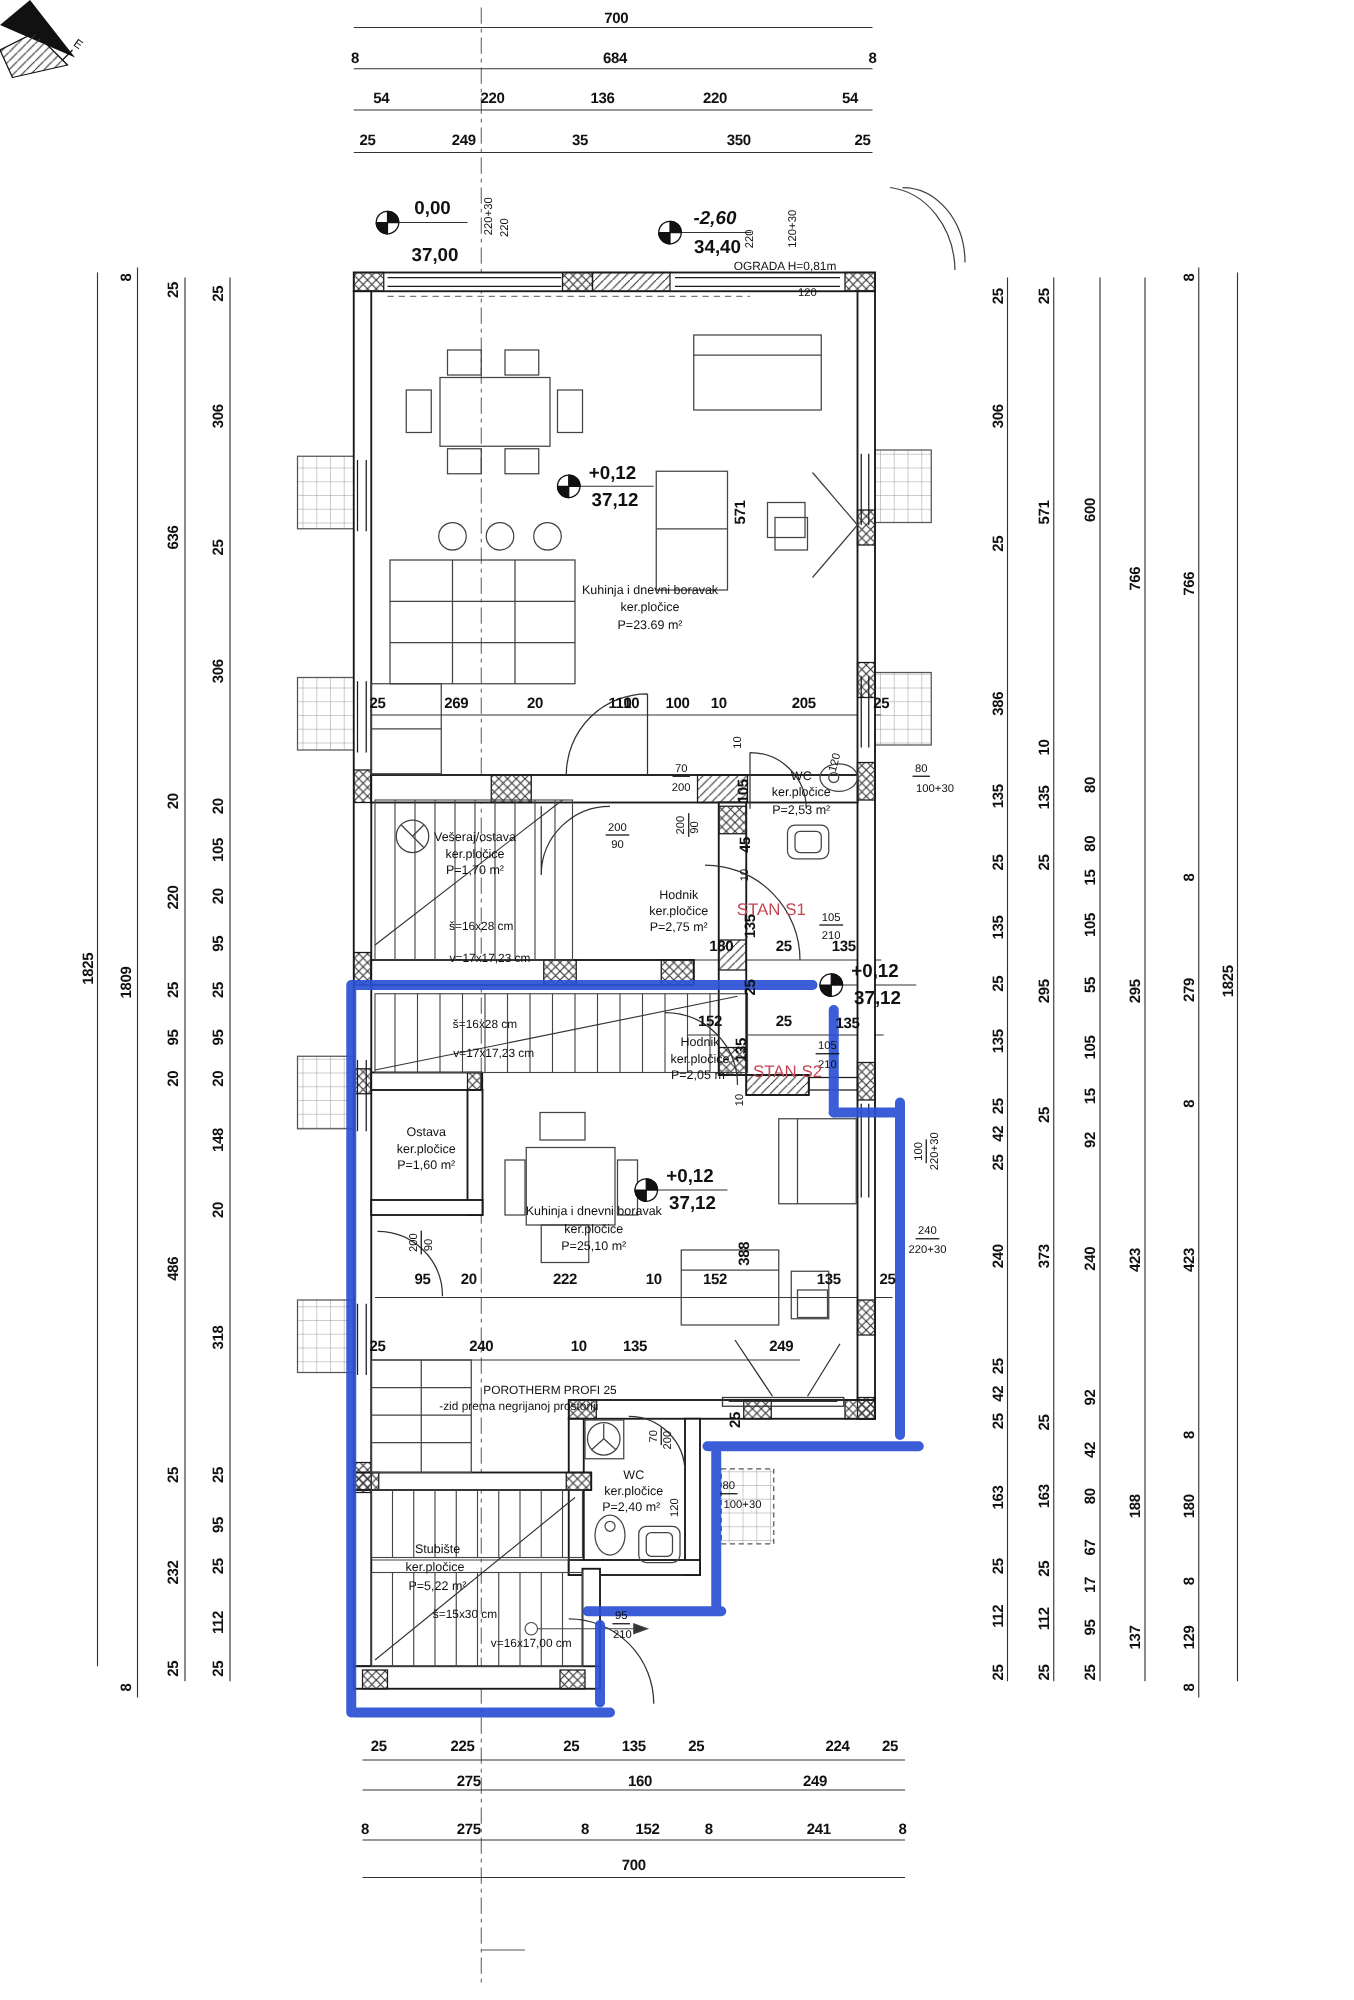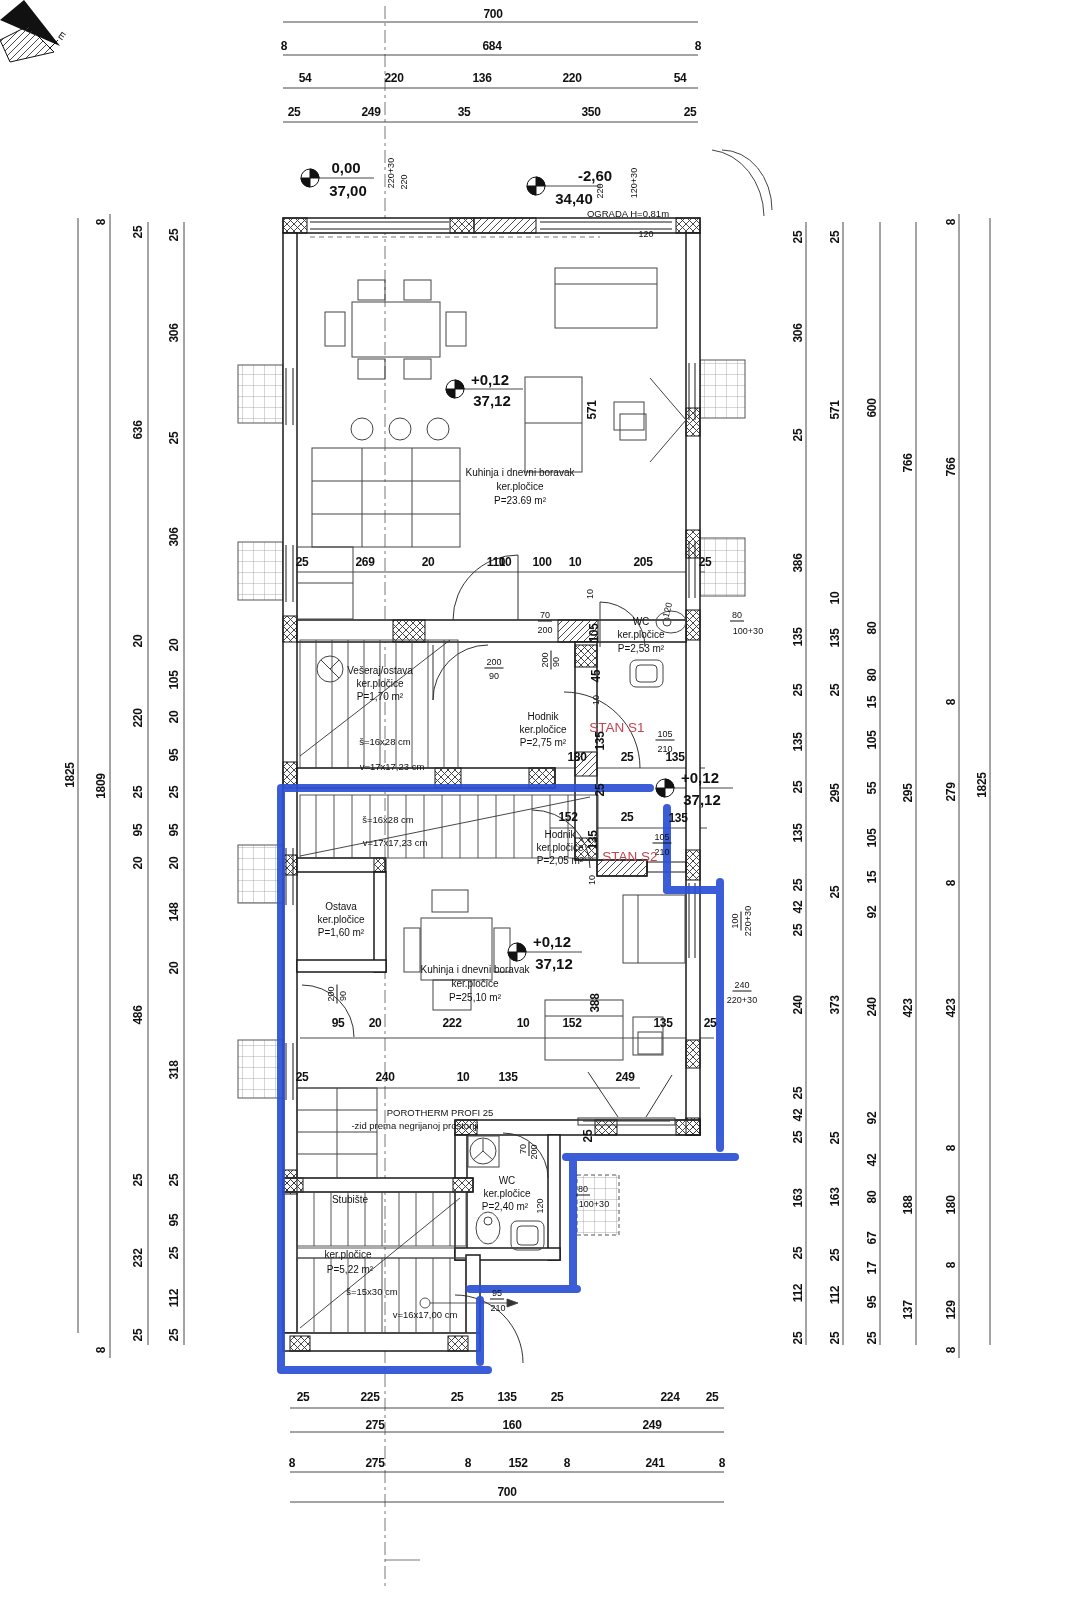--- a/index.html
+++ b/index.html
@@ -303,24 +303,24 @@
       <span class="lb d" style="left: 394px; top: 78px; transform: translate(-50%, -50%);">220</span>
       <span class="lb d" style="left: 482px; top: 78px; transform: translate(-50%, -50%);">136</span>
       <span class="lb d" style="left: 572px; top: 78px; transform: translate(-50%, -50%);">220</span>
       <span class="lb d" style="left: 680px; top: 78px; transform: translate(-50%, -50%);">54</span>
       <span class="lb d" style="left: 294px; top: 112px; transform: translate(-50%, -50%);">25</span>
       <span class="lb d" style="left: 371px; top: 112px; transform: translate(-50%, -50%);">249</span>
       <span class="lb d" style="left: 464px; top: 112px; transform: translate(-50%, -50%);">35</span>
       <span class="lb d" style="left: 591px; top: 112px; transform: translate(-50%, -50%);">350</span>
       <span class="lb d" style="left: 690px; top: 112px; transform: translate(-50%, -50%);">25</span>
       <span class="lb E" style="left: 346px; top: 167px; transform: translate(-50%, -50%);">0,00</span>
-      <span class="lb e" style="left: 348px; top: 190px; transform: translate(-50%, -50%);">37,00</span>
+      <span class="lb e" style="left: 348px; top: 204px; transform: translate(-50%, -50%);">37,00</span>
       <span class="lb s" style="left: 391px; top: 173px; transform: translate(-50%, -50%) rotate(-90deg);">220+30</span>
       <span class="lb s" style="left: 404px; top: 182px; transform: translate(-50%, -50%) rotate(-90deg);">220</span>
-      <span class="lb E" style="left: 595px; top: 175px; transform: translate(-50%, -50%);">-2,60</span>
+      <span class="lb E" style="left: 572px; top: 175px; transform: translate(-50%, -50%); font-style: italic;">-2,60</span>
       <span class="lb e" style="left: 574px; top: 198px; transform: translate(-50%, -50%);">34,40</span>
       <span class="lb s" style="left: 600px; top: 191px; transform: translate(-50%, -50%) rotate(-90deg);">220</span>
       <span class="lb s" style="left: 634px; top: 183px; transform: translate(-50%, -50%) rotate(-90deg);">120+30</span>
       <span class="lb n" style="left: 628px; top: 214px; transform: translate(-50%, -50%);">OGRADA H=0,81m</span>
       <span class="lb s" style="left: 646px; top: 234px; transform: translate(-50%, -50%);">120</span>
       <span class="lb n" style="left: 62px; top: 36px; transform: translate(-50%, -50%) rotate(35deg);">E</span>
       <span class="lb d" style="left: 70px; top: 775px; transform: translate(-50%, -50%) rotate(-90deg);">1825</span>
       <span class="lb d" style="left: 101px; top: 222px; transform: translate(-50%, -50%) rotate(-90deg);">8</span>
       <span class="lb d" style="left: 101px; top: 786px; transform: translate(-50%, -50%) rotate(-90deg);">1809</span>
       <span class="lb d" style="left: 101px; top: 1350px; transform: translate(-50%, -50%) rotate(-90deg);">8</span>
@@ -526,21 +526,21 @@
       <span class="lb r" style="left: 560px; top: 861px; transform: translate(-50%, -50%);">P=2,05 m²</span>
       <span class="lb r" style="left: 341px; top: 907px; transform: translate(-50%, -50%);">Ostava</span>
       <span class="lb r" style="left: 341px; top: 920px; transform: translate(-50%, -50%);">ker.pločice</span>
       <span class="lb r" style="left: 341px; top: 933px; transform: translate(-50%, -50%);">P=1,60 m²</span>
       <span class="lb r" style="left: 475px; top: 970px; transform: translate(-50%, -50%);">Kuhinja i dnevni boravak</span>
       <span class="lb r" style="left: 475px; top: 984px; transform: translate(-50%, -50%);">ker.pločice</span>
       <span class="lb r" style="left: 475px; top: 998px; transform: translate(-50%, -50%);">P=25,10 m²</span>
       <span class="lb r" style="left: 507px; top: 1181px; transform: translate(-50%, -50%);">WC</span>
       <span class="lb r" style="left: 507px; top: 1194px; transform: translate(-50%, -50%);">ker.pločice</span>
       <span class="lb r" style="left: 505px; top: 1207px; transform: translate(-50%, -50%);">P=2,40 m²</span>
-      <span class="lb r" style="left: 350px; top: 1200px; transform: translate(-50%, -50%);">Stubište</span>
+      <span class="lb r" style="left: 350px; top: 1240px; transform: translate(-50%, -50%);">Stubište</span>
       <span class="lb r" style="left: 348px; top: 1255px; transform: translate(-50%, -50%);">ker.pločice</span>
       <span class="lb r" style="left: 350px; top: 1270px; transform: translate(-50%, -50%);">P=5,22 m²</span>
       <span class="lb n" style="left: 385px; top: 742px; transform: translate(-50%, -50%);">š=16x28 cm</span>
       <span class="lb n" style="left: 392px; top: 767px; transform: translate(-50%, -50%);">v=17x17,23 cm</span>
       <span class="lb n" style="left: 388px; top: 820px; transform: translate(-50%, -50%);">š=16x28 cm</span>
       <span class="lb n" style="left: 395px; top: 843px; transform: translate(-50%, -50%);">v=17x17,23 cm</span>
       <span class="lb n" style="left: 372px; top: 1292px; transform: translate(-50%, -50%);">š=15x30 cm</span>
       <span class="lb n" style="left: 380px; top: 1315px; transform: translate(-50%, -50%); margin-left: 45px;">v=16x17,00 cm</span>
       <span class="lb n" style="left: 440px; top: 1113px; transform: translate(-50%, -50%);">POROTHERM PROFI 25</span>
       <span class="lb n" style="left: 415px; top: 1126px; transform: translate(-50%, -50%);">-zid prema negrijanoj prostoriji</span>

